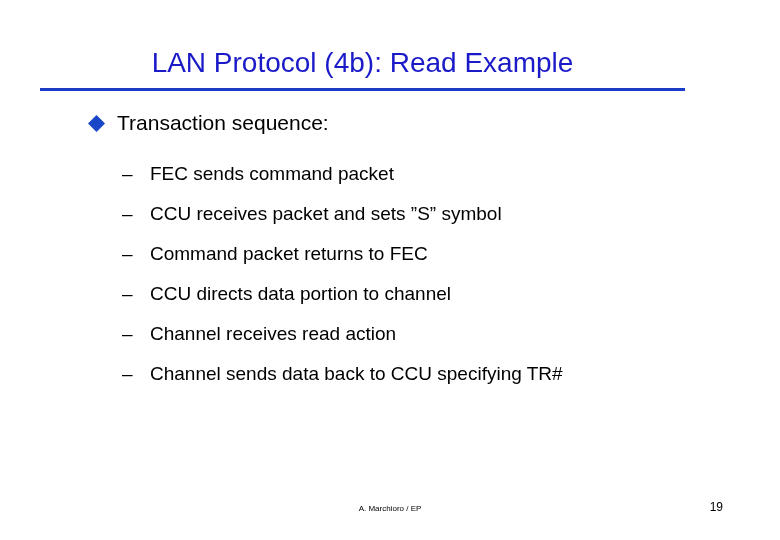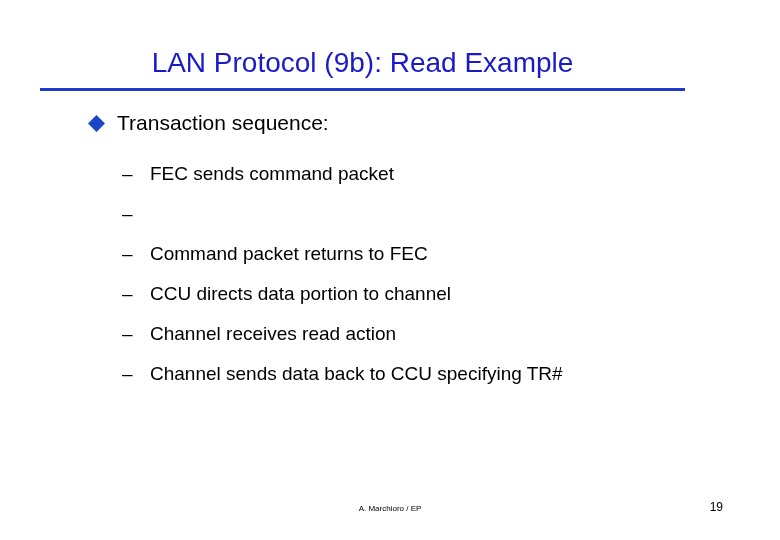--- a/index.html
+++ b/index.html
@@ -137,21 +137,21 @@
     font-size: 12px;
     line-height: 14px;
     text-align: right;
   }
 </style>
 </head>
 <body>
 
 <div class="slide">
 
-  <div class="slide-title">LAN Protocol (9b): Read Example</div>
+  <div class="slide-title">LAN Protocol (4b): Read Example</div>
 
   <div class="title-rule"></div>
 
   <div class="body-block">
 
     <div class="bullet-l1">
       <svg class="diamond-icon" viewBox="0 0 17 17">
         <polygon points="8.5,0 17,8.5 8.5,17 0,8.5" fill="#1a47c8"></polygon>
       </svg>
       <span class="bullet-l1-text">Transaction sequence:</span>
@@ -159,20 +159,21 @@
 
     <ul class="sub-list">
 
       <li class="bullet-l2">
         <span class="dash-marker">–</span>
         <span class="bullet-l2-text">FEC sends command packet</span>
       </li>
 
       <li class="bullet-l2">
         <span class="dash-marker">–</span>
+        <span class="bullet-l2-text">CCU receives packet and sets ”S” symbol</span>
       </li>
 
       <li class="bullet-l2">
         <span class="dash-marker">–</span>
         <span class="bullet-l2-text">Command packet returns to FEC</span>
       </li>
 
       <li class="bullet-l2">
         <span class="dash-marker">–</span>
         <span class="bullet-l2-text">CCU directs data portion to channel</span>

